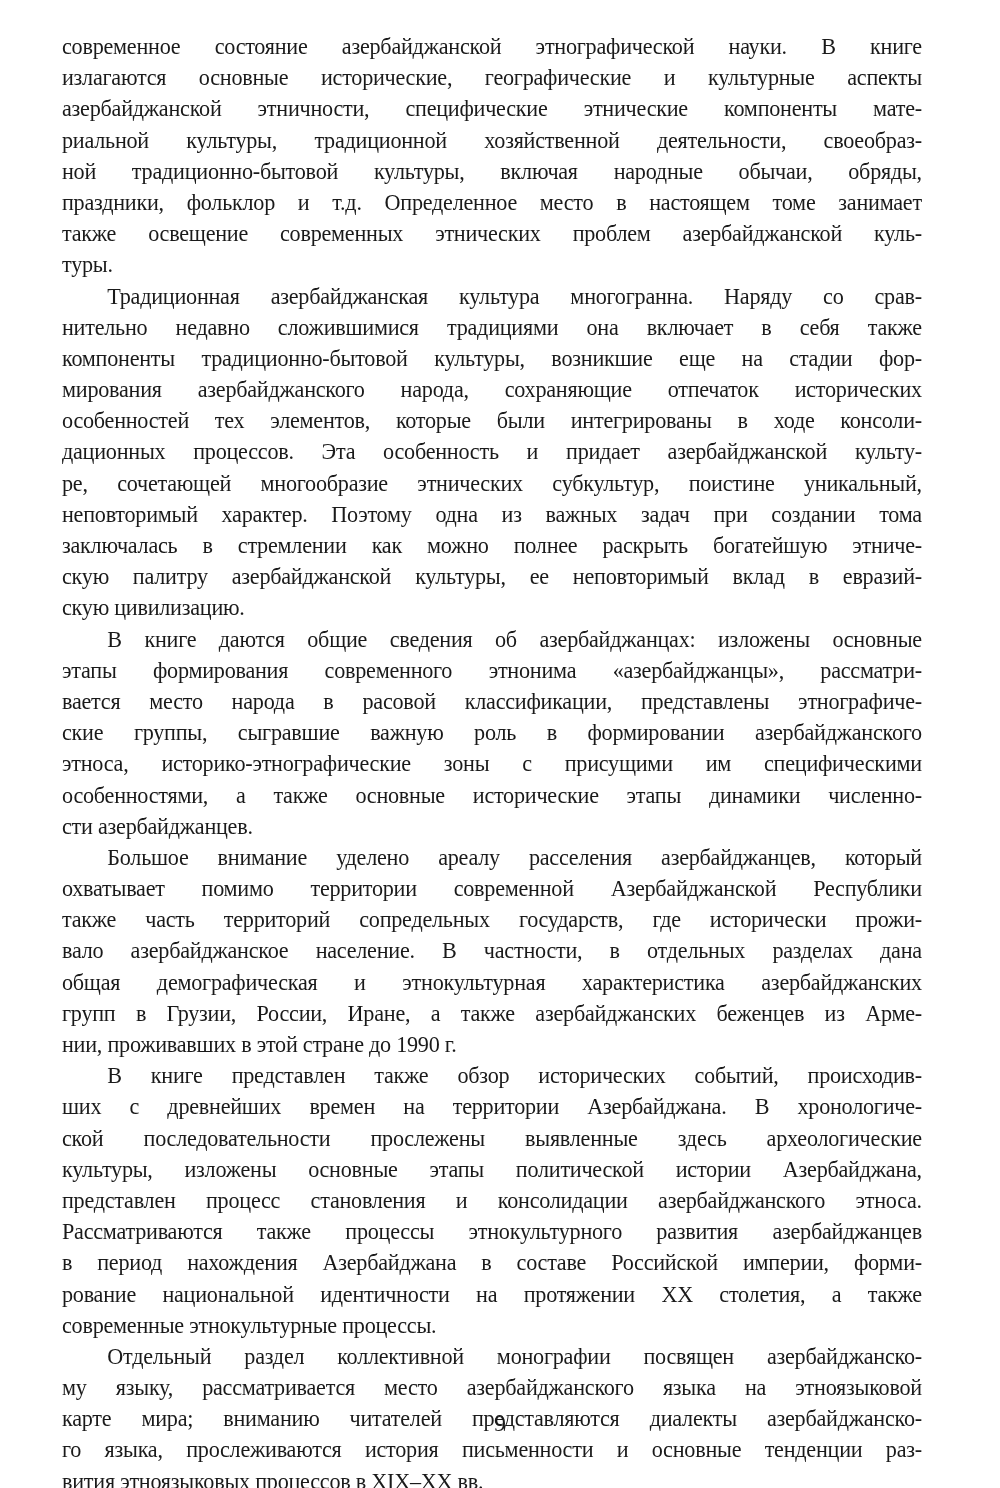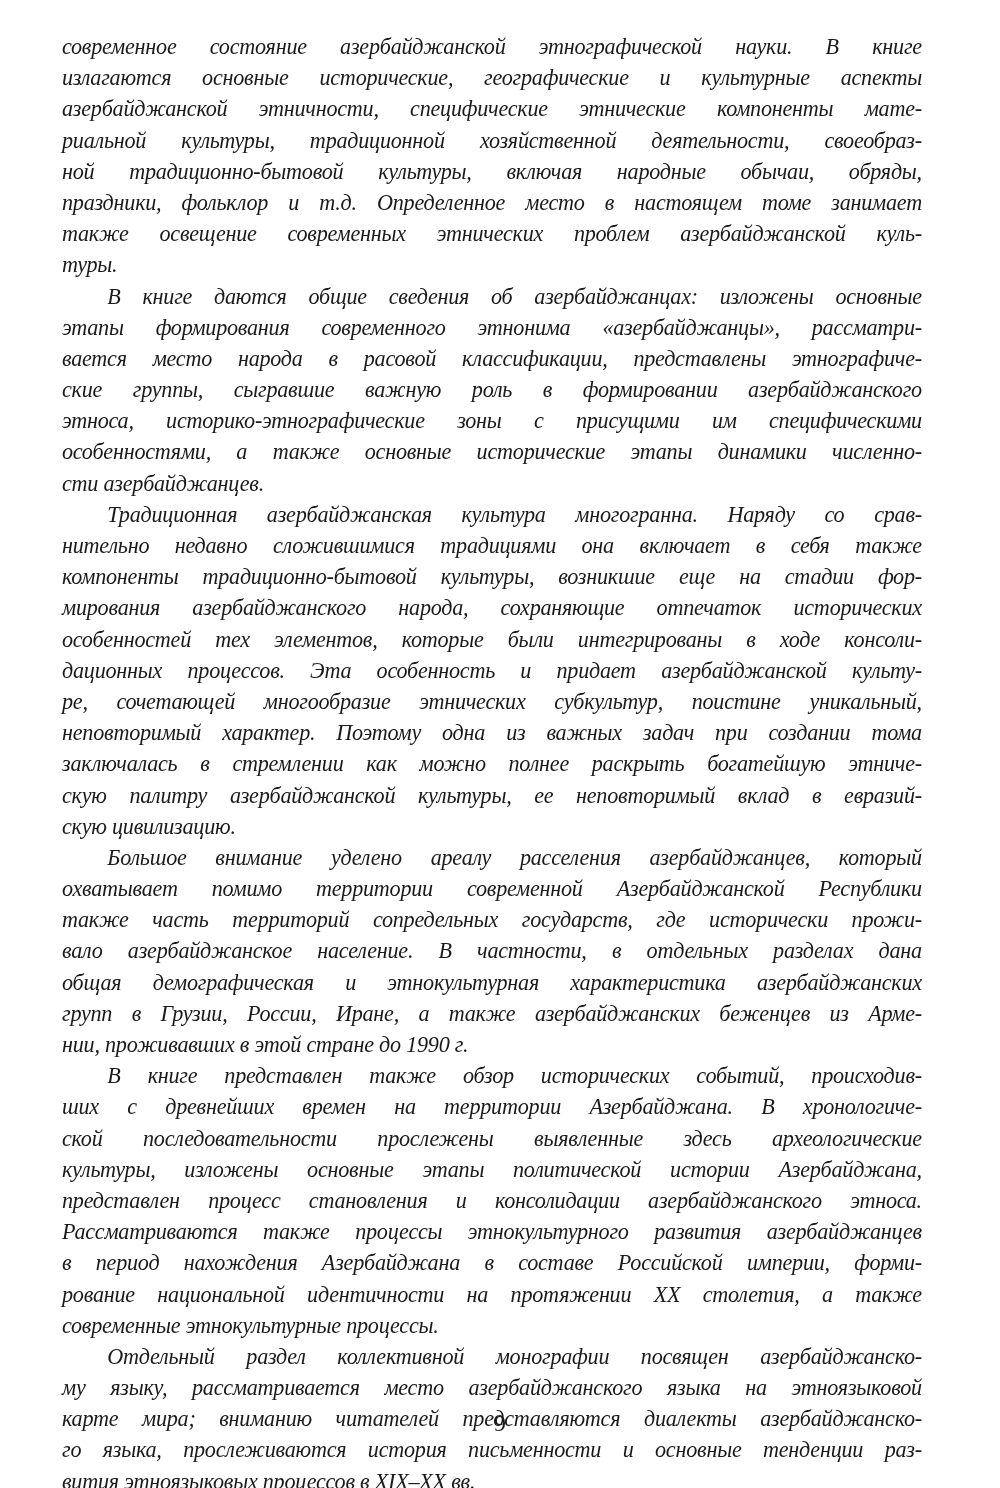--- a/index.html
+++ b/index.html
@@ -34,21 +34,20 @@
       transform-origin: left center;
     }
     .line.last {
       text-align-last: left;
     }
     .line.indent {
       padding-left: 46px;
     }
     .paragraph {
       display: block;
-      font-style: italic;
     }
     .page-number {
       position: absolute;
       left: 0;
       width: 1000px;
       top: 1408px;
       text-align: center;
       font-size: 24px;
       line-height: 30px;
     }
@@ -61,40 +60,40 @@
       <span class="line">современное состояние азербайджанской этнографической науки. В книге</span>
       <span class="line">излагаются основные исторические, географические и культурные аспекты</span>
       <span class="line">азербайджанской этничности, специфические этнические компоненты мате-</span>
       <span class="line">риальной культуры, традиционной хозяйственной деятельности, своеобраз-</span>
       <span class="line">ной традиционно-бытовой культуры, включая народные обычаи, обряды,</span>
       <span class="line">праздники, фольклор и т.д. Определенное место в настоящем томе занимает</span>
       <span class="line">также освещение современных этнических проблем азербайджанской куль-</span>
       <span class="line last">туры.</span>
     </div>
     <div class="paragraph">
-      <span class="line indent">В книге даются общие сведения об азербайджанцах: изложены основные</span>
-      <span class="line">этапы формирования современного этнонима «азербайджанцы», рассматри-</span>
-      <span class="line">вается место народа в расовой классификации, представлены этнографиче-</span>
-      <span class="line">ские группы, сыгравшие важную роль в формировании азербайджанского</span>
-      <span class="line">этноса, историко-этнографические зоны с присущими им специфическими</span>
-      <span class="line">особенностями, а также основные исторические этапы динамики численно-</span>
-      <span class="line last">сти азербайджанцев.</span>
-    </div>
-    <div class="paragraph">
       <span class="line indent">Традиционная азербайджанская культура многогранна. Наряду со срав-</span>
       <span class="line">нительно недавно сложившимися традициями она включает в себя также</span>
       <span class="line">компоненты традиционно-бытовой культуры, возникшие еще на стадии фор-</span>
       <span class="line">мирования азербайджанского народа, сохраняющие отпечаток исторических</span>
       <span class="line">особенностей тех элементов, которые были интегрированы в ходе консоли-</span>
       <span class="line">дационных процессов. Эта особенность и придает азербайджанской культу-</span>
       <span class="line">ре, сочетающей многообразие этнических субкультур, поистине уникальный,</span>
       <span class="line">неповторимый характер. Поэтому одна из важных задач при создании тома</span>
       <span class="line">заключалась в стремлении как можно полнее раскрыть богатейшую этниче-</span>
       <span class="line">скую палитру азербайджанской культуры, ее неповторимый вклад в евразий-</span>
       <span class="line last">скую цивилизацию.</span>
+    </div>
+    <div class="paragraph">
+      <span class="line indent">В книге даются общие сведения об азербайджанцах: изложены основные</span>
+      <span class="line">этапы формирования современного этнонима «азербайджанцы», рассматри-</span>
+      <span class="line">вается место народа в расовой классификации, представлены этнографиче-</span>
+      <span class="line">ские группы, сыгравшие важную роль в формировании азербайджанского</span>
+      <span class="line">этноса, историко-этнографические зоны с присущими им специфическими</span>
+      <span class="line">особенностями, а также основные исторические этапы динамики численно-</span>
+      <span class="line last">сти азербайджанцев.</span>
     </div>
     <div class="paragraph">
       <span class="line indent">Большое внимание уделено ареалу расселения азербайджанцев, который</span>
       <span class="line">охватывает помимо территории современной Азербайджанской Республики</span>
       <span class="line">также часть территорий сопредельных государств, где исторически прожи-</span>
       <span class="line">вало азербайджанское население. В частности, в отдельных разделах дана</span>
       <span class="line">общая демографическая и этнокультурная характеристика азербайджанских</span>
       <span class="line">групп в Грузии, России, Иране, а также азербайджанских беженцев из Арме-</span>
       <span class="line last">нии, проживавших в этой стране до 1990 г.</span>
     </div>

